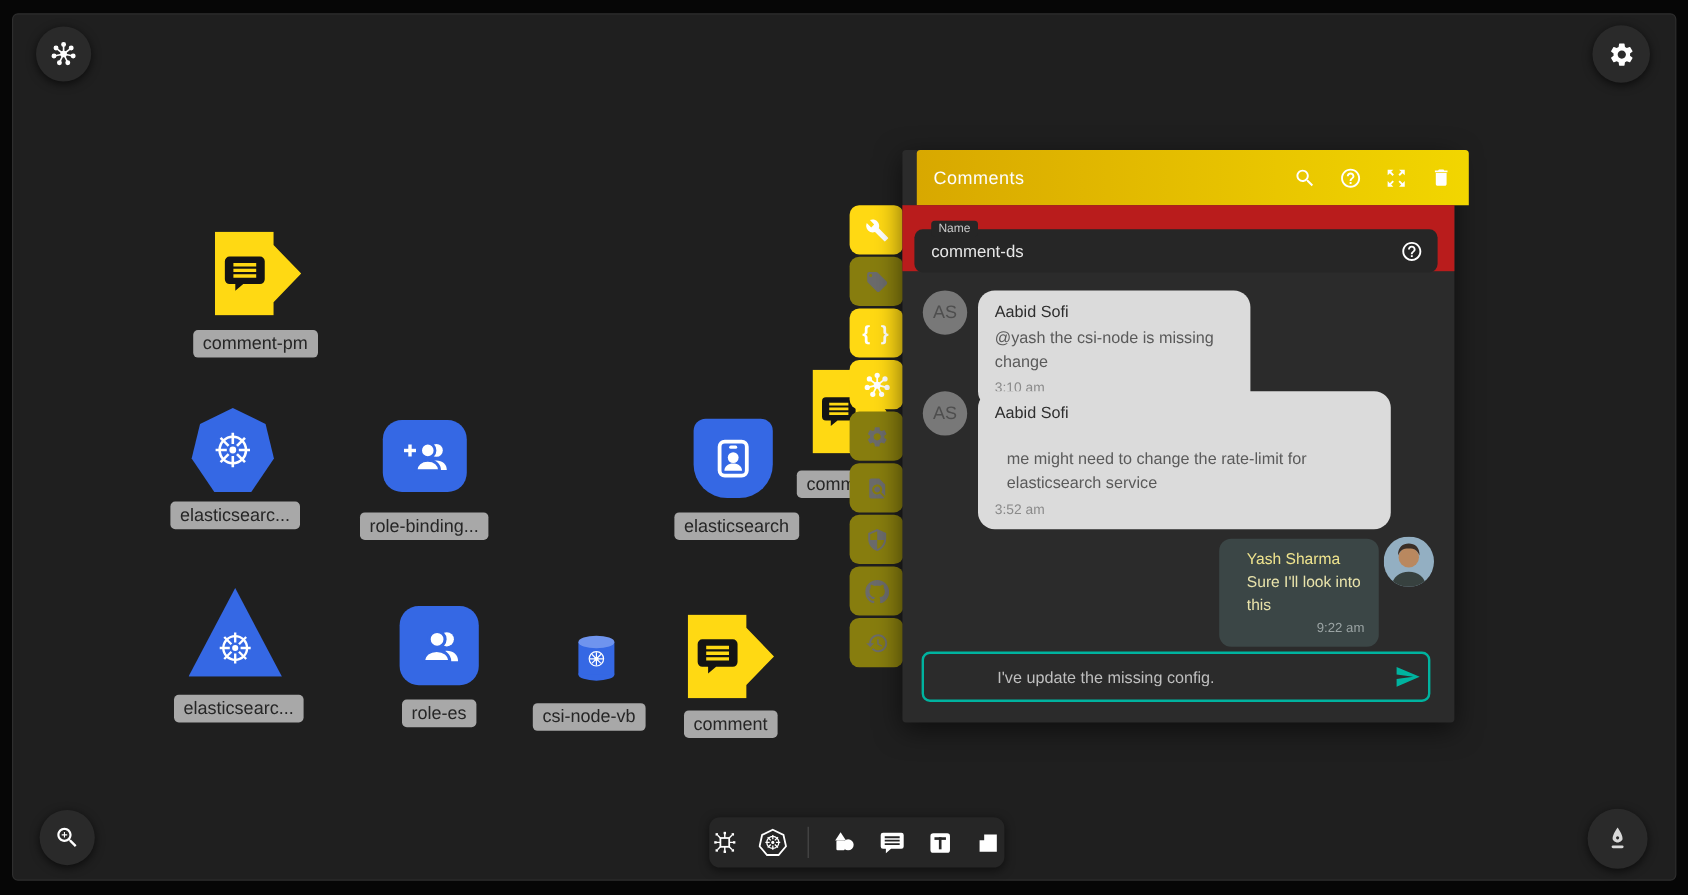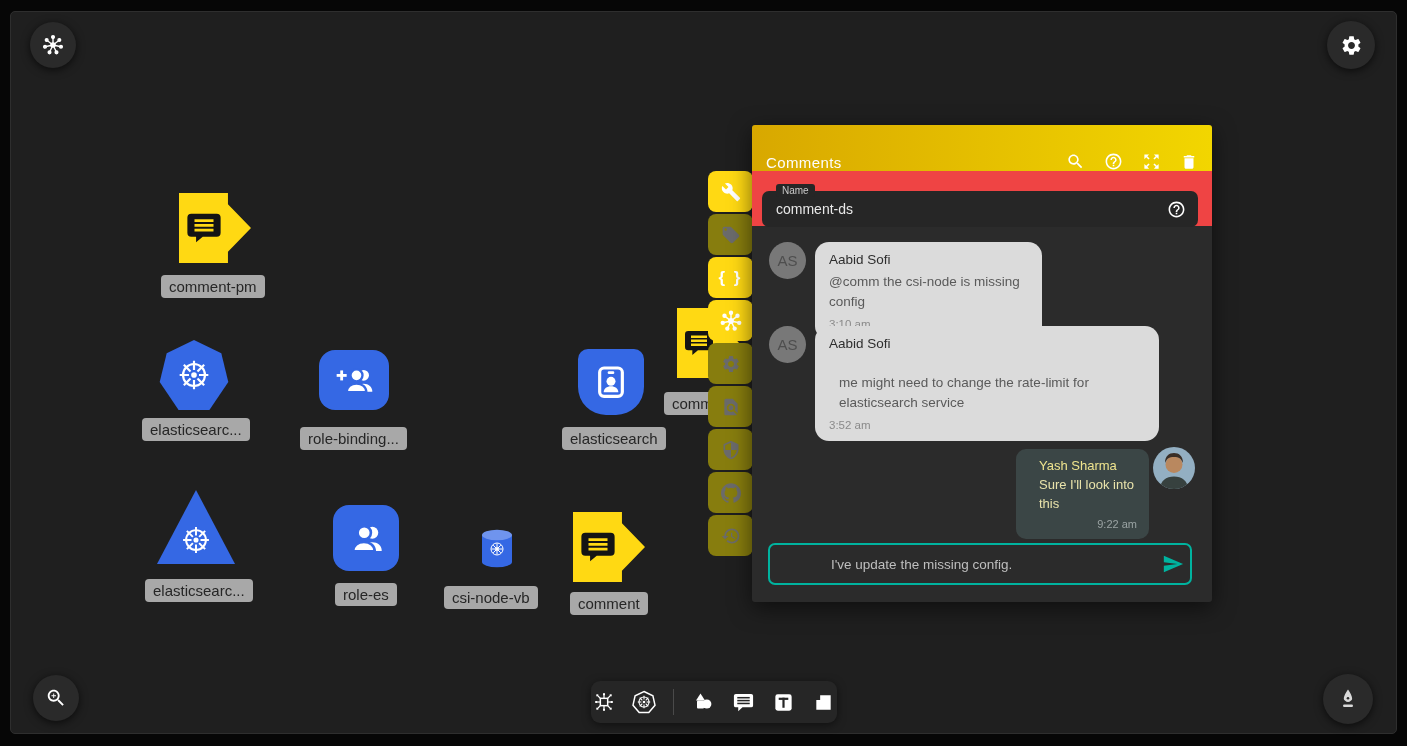--- a/index.html
+++ b/index.html
@@ -24,27 +24,27 @@
   .side-toolbar{position:absolute;left:697px;top:159px;width:45px;z-index:5;display:flex;
     flex-direction:column;gap:2px;}
   .tool{width:45px;height:41px;border-radius:8px;display:flex;align-items:center;justify-content:center;
     cursor:pointer;}
   .tool.on{background:#FFD913;color:#fff;}
   .tool.off{background:#877D0E;color:#6B6B6B;}
   .braces-glyph{font-size:17px;font-weight:bold;letter-spacing:2px;}
   
   .panel{position:absolute;left:741px;top:113px;width:460px;height:477px;background:#2B2B2B;z-index:6;
     border-radius:3px;box-shadow:0 6px 22px rgba(0,0,0,.55);}
-  .panel-header{position:absolute;left:0;top:0;width:100%;height:46px;
+  .panel-header{position:absolute;left:12px;top:0;width:100%;height:46px;
     background:linear-gradient(90deg,#D8A800,#F2D600);border-radius:3px 3px 0 0;display:flex;
-    align-items:flex-end;box-sizing:border-box;padding:0 14px;}
+    align-items:center;box-sizing:border-box;padding:0 14px;}
   .panel-title{color:#FDFDFD;font-size:15px;letter-spacing:.4px;flex:1;}
   .hdr-icons{display:flex;gap:19px;align-items:center;}
   .hdr-icons svg{cursor:pointer;}
-  .name-section{position:absolute;left:0;top:46px;width:100%;height:55px;background:#ef4444;}
+  .name-section{position:absolute;left:0;top:46px;width:100%;height:55px;background:#b91c1c;}
   .name-wrap{position:absolute;left:10px;top:20px;width:436px;height:36px;background:#262626;
     border-radius:7px;display:flex;align-items:center;}
   .name-label{position:absolute;left:14px;top:-7px;background:#262626;color:#C9C9C9;font-size:10px;
     padding:1px 6px;border-radius:3px;}
   .name-input{flex:1;background:transparent;border:none;outline:none;color:#E8E8E8;font-size:14px;
     padding:0 14px;font-family:"Liberation Sans",sans-serif;}
   .msg-avatar{position:absolute;border-radius:50%;background:#787878;color:#4E4E4E;display:flex;
     align-items:center;justify-content:center;font-size:15px;}
   .bubble{position:absolute;background:#DBDBDB;border-radius:14px;box-sizing:border-box;padding:10px 14px;}
   .bubble .b-name{color:#2E2E2E;font-weight:normal;font-size:13.5px;}
@@ -279,21 +279,21 @@
         <input class="name-input" value="comment-ds" style="">
         <svg width="19" height="19" viewBox="0 0 24 24" fill="#fff" style="margin-right:12px;cursor:pointer;">
             <path d="M11 18h2v-2h-2v2zm1-16C6.48 2 2 6.48 2 12s4.48 10 10 10 10-4.48 10-10S17.52 2 12 2zm0 18c-4.41 0-8-3.59-8-8s3.59-8 8-8 8 3.59 8 8-3.59 8-8 8zm0-14c-2.21 0-4 1.79-4 4h2c0-1.1.9-2 2-2s2 .9 2 2c0 2-3 1.75-3 5h2c0-2.25 3-2.5 3-5 0-2.21-1.79-4-4-4z"></path>
           </svg>
       </div>
     </div>
 
     <div class="msg-avatar" style="left:17px;top:117px;width:37px;height:37px;">AS</div>
     <div class="bubble" style="left:63px;top:117px;width:227px;">
       <div class="b-name">Aabid Sofi</div>
-      <div class="b-text">@comm the csi-node is missing config</div>
+      <div class="b-text">@yash the csi-node is missing change</div>
       <div class="b-time">3:10 am</div>
     </div>
 
     <div class="msg-avatar" style="left:17px;top:201px;width:37px;height:37px;">AS</div>
     <div class="bubble" style="left:63px;top:201px;width:344px;">
       <div class="b-name">Aabid Sofi</div>
       <div class="b-text" style="margin-top:22px;margin-left:10px;">me might need to change the rate-limit for elasticsearch service</div>
       <div class="b-time">3:52 am</div>
     </div>
 

